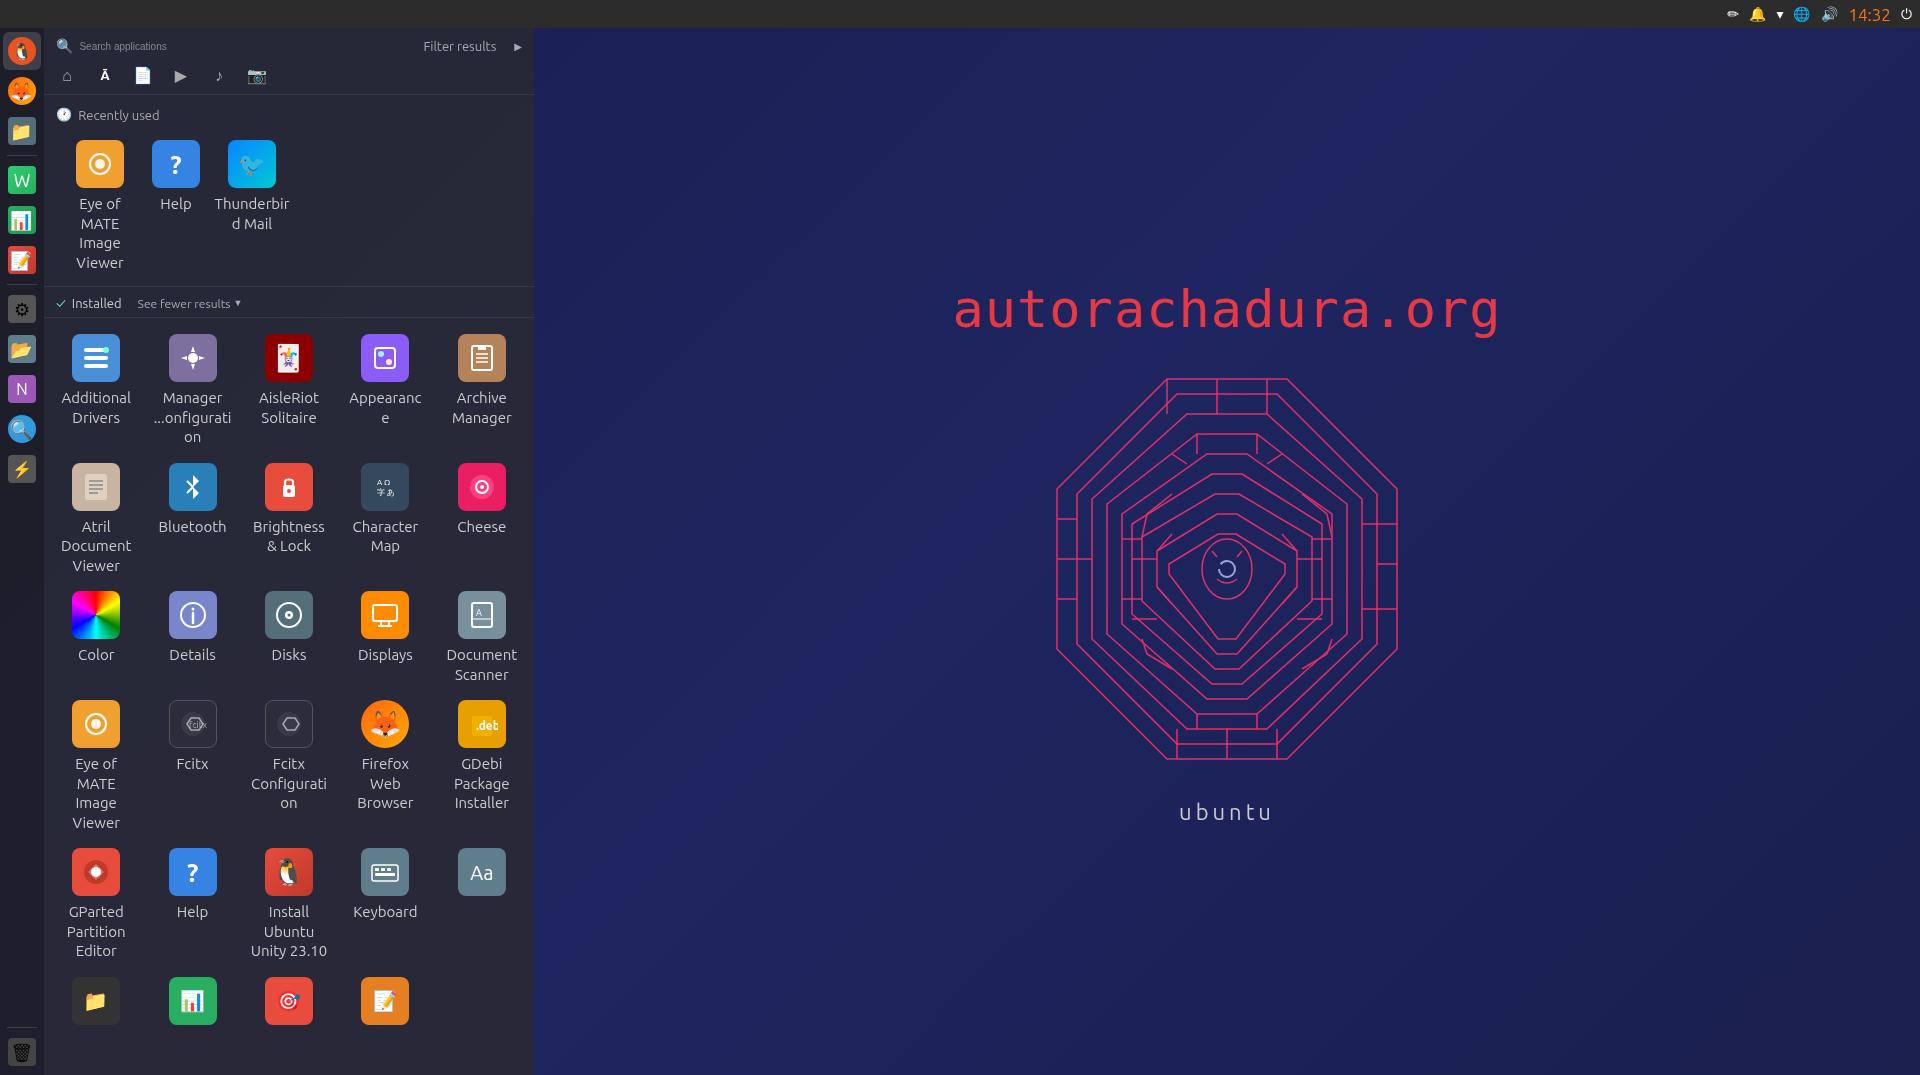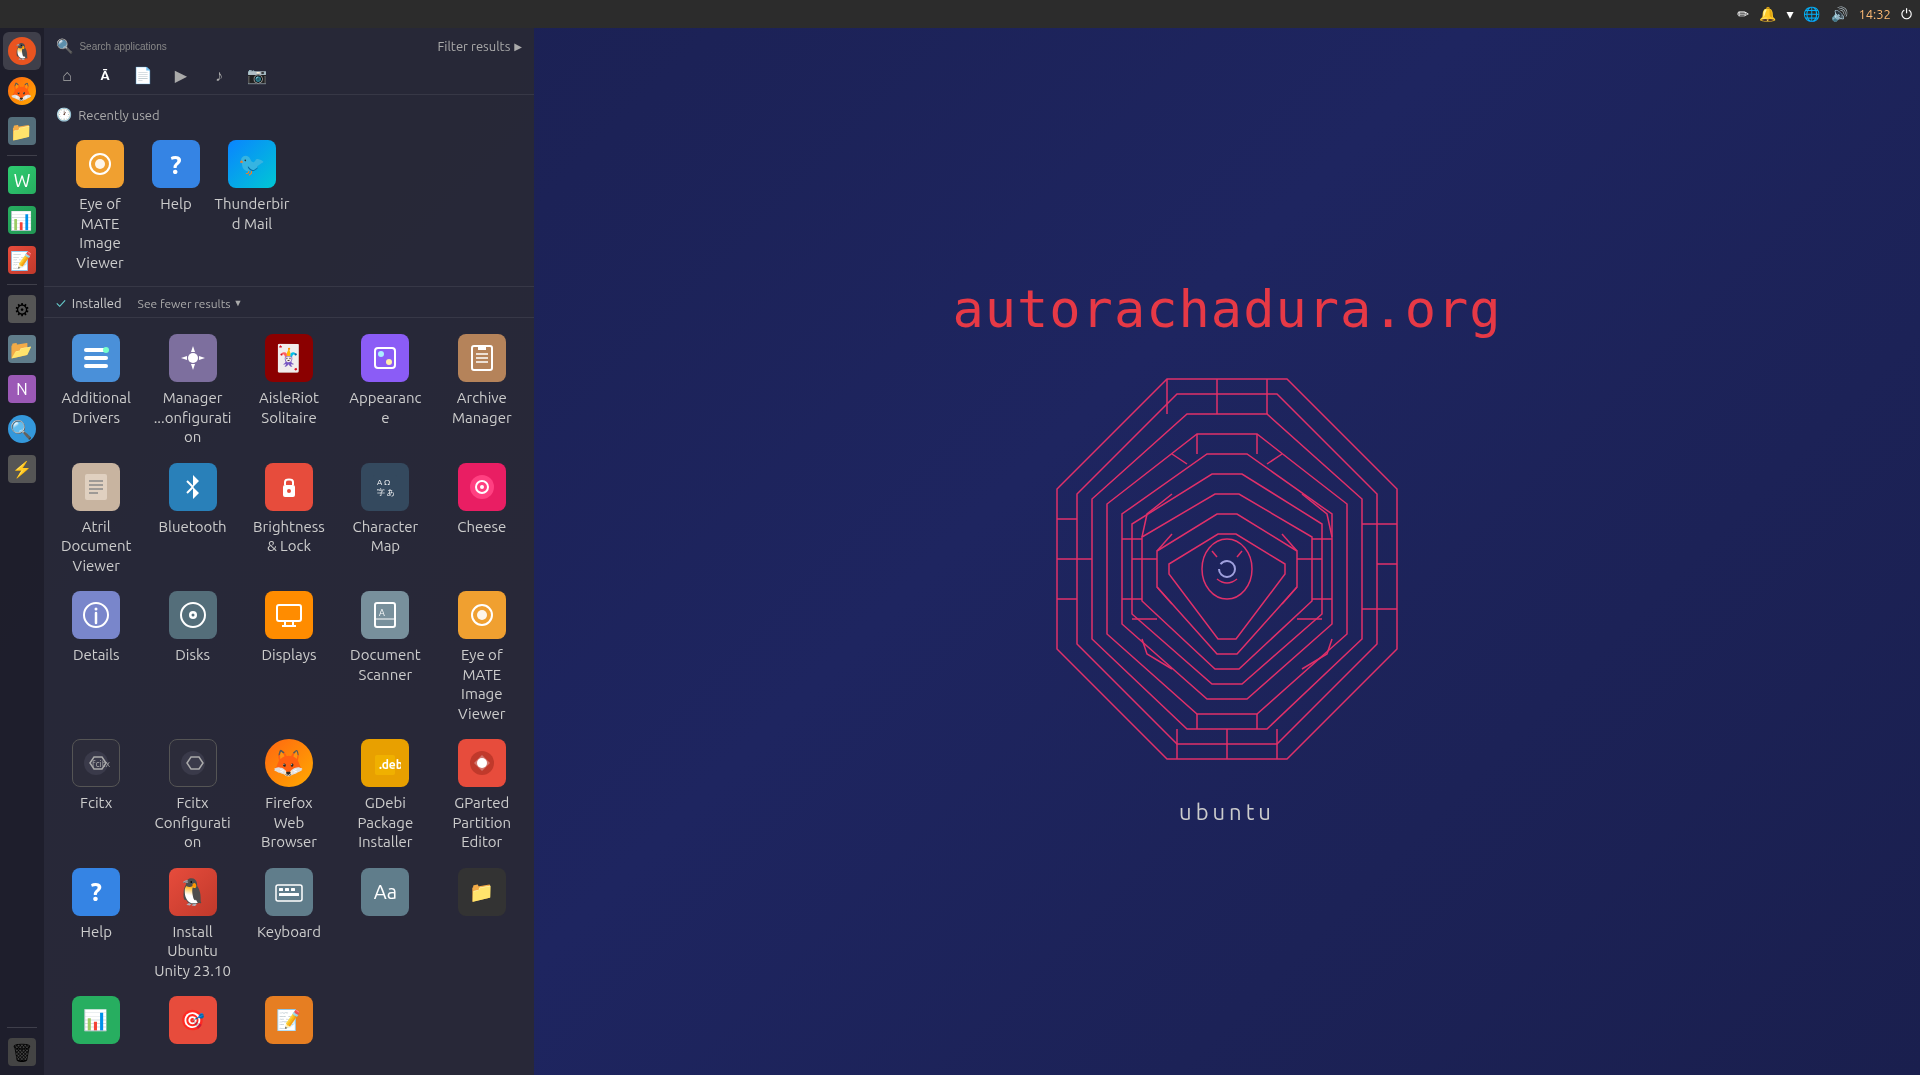--- a/index.html
+++ b/index.html
@@ -42,22 +42,22 @@
       gap: 10px;
     }
 
     .panel-icon {
       color: #ffffff;
       font-size: 14px;
       cursor: pointer;
     }
 
     .panel-time {
-      color: #fdba74;
-      font-size: 13px;
+      color: #f97316;
+      font-size: 17px;
     }
 
     
     .dock {
       position: absolute;
       top: 28px;
       left: 0;
       width: 44px;
       height: calc(1075px - 28px);
       background: rgba(30, 30, 40, 0.92);
@@ -151,21 +151,21 @@
       color: #888;
     }
 
     .filter-results {
       color: #aaa;
       font-size: 13px;
       cursor: pointer;
       white-space: nowrap;
       display: flex;
       align-items: center;
-      gap: 4px;
+      gap: 18px;
     }
 
     
     .category-row {
       display: flex;
       align-items: center;
       gap: 16px;
       padding: 4px 0 2px;
     }
 
@@ -578,20 +578,25 @@
         <div class="app-icon" style="background:#e91e63;">
           <svg width="32" height="32" viewBox="0 0 32 32">
             <circle cx="16" cy="16" r="12" fill="#ff4081"></circle>
             <circle cx="16" cy="16" r="6" fill="none" stroke="white" stroke-width="2"></circle>
             <circle cx="16" cy="16" r="2" fill="white"></circle>
           </svg>
         </div>
         <span class="app-label">Cheese</span>
       </div>
 
+      <div class="app-item">
+        <div class="app-icon" style="background:conic-gradient(red,yellow,green,cyan,blue,magenta,red); border-radius:8px;">
+        </div>
+        <span class="app-label">Color</span>
+      </div>
 
       <div class="app-item">
         <div class="app-icon" style="background:#7986cb;">
           <svg width="32" height="32" viewBox="0 0 32 32" fill="white">
             <circle cx="16" cy="16" r="12" fill="none" stroke="white" stroke-width="2"></circle>
             <line x1="16" y1="14" x2="16" y2="24" stroke="white" stroke-width="2.5" stroke-linecap="round"></line>
             <circle cx="16" cy="10" r="1.5" fill="white"></circle>
           </svg>
         </div>
         <span class="app-label">Details</span>

